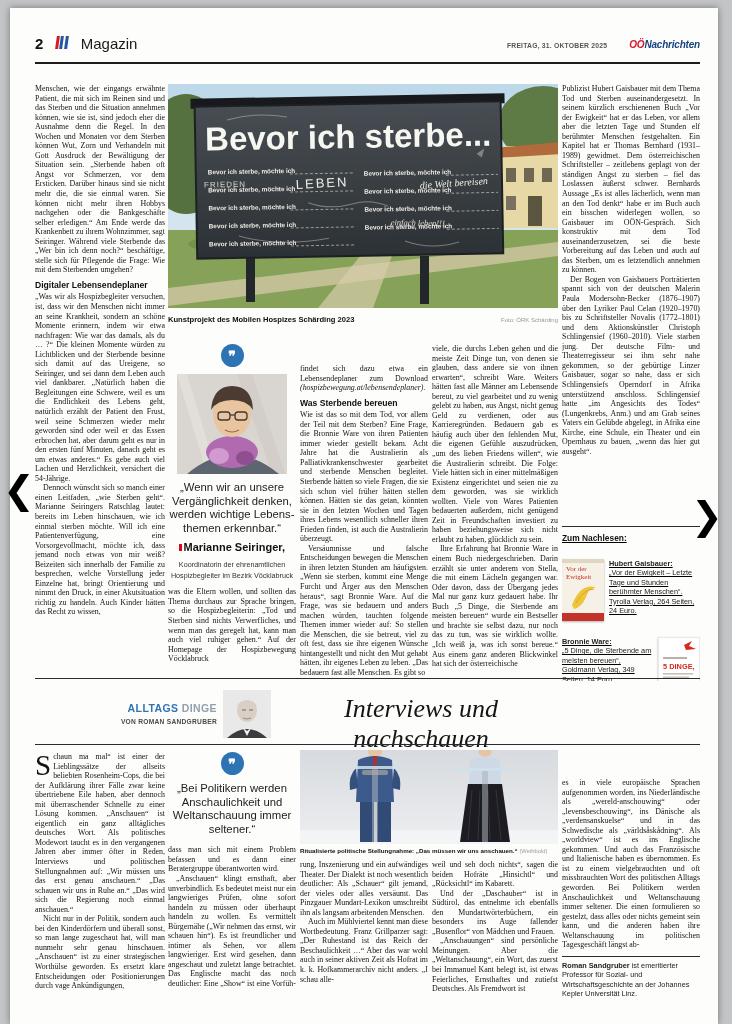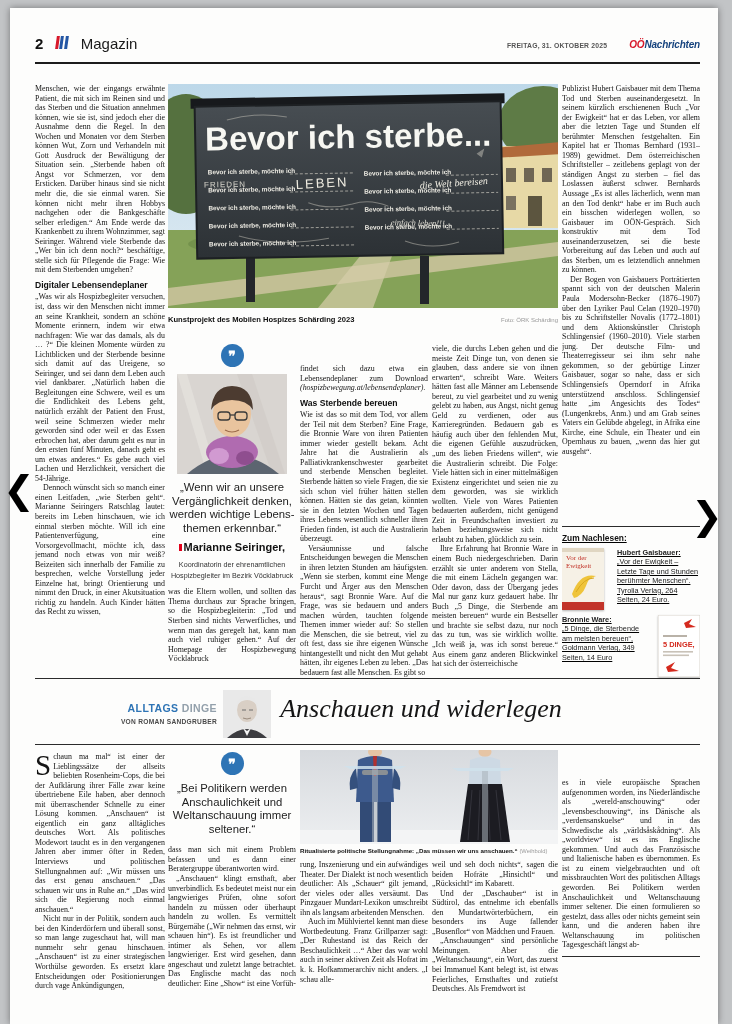--- a/index.html
+++ b/index.html
@@ -39,21 +39,21 @@
   .qwrap { text-align:center; font-family:"Liberation Sans",sans-serif; }
   .qicon { width:23px; height:23px; border-radius:50%; background:#2e74b5; color:#fff; margin:0 auto 7px;
            font-size:14px; line-height:25px; text-align:center; font-family:"Liberation Serif",serif; font-weight:bold; }
   .qtext { font-size:11.3px; line-height:13.6px; color:#222; }
   .qattr { margin-top:6px; font-size:11px; font-weight:bold; color:#111; }
   .redtick { display:inline-block; width:2.5px; height:7px; background:#e2001a; margin-right:2px; }
   .qrole { font-size:7.2px; line-height:11px; color:#333; font-weight:normal; margin-top:6px; }
 
   
   .bookhead { font-family:"Liberation Sans",sans-serif; font-weight:bold; font-size:8.4px; color:#111; }
-  .book { display:flex; gap:13px; margin-top:5px; font-family:"Liberation Sans",sans-serif;
+  .book { display:flex; gap:5px; margin-top:16px; font-family:"Liberation Sans",sans-serif;
           font-size:7.3px; line-height:9.4px; color:#222; }
   .book .au { font-weight:bold; }
   .cover { flex:0 0 auto; box-shadow:0 1px 2px rgba(0,0,0,.3); }
 
   
   .kick { position:absolute; left:25px; top:690px; width:182px; text-align:right; font-family:"Liberation Sans",sans-serif; }
   .kick .a { color:#2e74b5; font-weight:bold; font-size:10.5px; letter-spacing:.4px; }
   .kick .b { color:#93a0ab; font-weight:bold; font-size:10.5px; letter-spacing:.4px; }
   .kick .by { font-size:6.6px; font-weight:bold; color:#4a4a4a; letter-spacing:.3px; margin-top:2px; }
   .headline { position:absolute; left:266px; top:686px; width:290px; text-align:center; font-style:italic;
@@ -264,21 +264,21 @@
   </div>
   <svg class="abs" style="left:213px; top:682px;" width="48" height="48" viewBox="0 0 48 48">
     <rect width="48" height="48" fill="#e9e9e9"></rect>
     <path d="M4 48 Q24 30 44 48 Z" fill="#3c3c40"></path>
     <polygon points="20,38 24,46 28,38 24,41" fill="#f4f4f4"></polygon>
     <ellipse cx="24" cy="20" rx="10" ry="12" fill="#d9cfc5"></ellipse>
     <path d="M13 16 Q15 6 24 6 Q33 6 35 16 Q30 10 24 10 Q18 10 13 16 Z" fill="#e8e8e8"></path>
     <path d="M19 20 h4 M26 20 h4" stroke="#6d6d6d" stroke-width="1"></path>
     <path d="M20 28 Q24 30 28 28" stroke="#9a8b7d" stroke-width="1" fill="none"></path>
   </svg>
-  <div class="headline">Anschauen und widerlegen</div>
+  <div class="headline">Interviews und nachschauen</div>
   <div class="rule" style="left:25px; top:736px; width:665px;"></div>
 
   <div class="col bt" style="left:25px; top:744px; width:130px; height:264px;">
     <p><span class="dc">S</span><span>chaun ma mal“ ist einer der Lieblingssätze der allseits beliebten Rosenheim-Cops, die bei der Aufklärung ihrer Fälle zwar keine übertriebene Eile haben, aber dennoch mit überraschender Schnelle zu einer Lösung kommen. „Anschauen“ ist eigentlich ein ganz alltägliches deutsches Wort. Als politisches Modewort taucht es in den vergangenen Jahren aber immer öfter in Reden, Interviews und politischen Stellungnahmen auf: „Wir müssen uns das erst genau anschauen.“ „Das schauen wir uns in Ruhe an.“ „Das wird sich die Regierung noch einmal anschauen.“</span></p>
     <p class="ind">Nicht nur in der Politik, sondern auch bei den Kinderdörfern und überall sonst, so man lange zugeschaut hat, will man nunmehr sehr genau hinschauen. „Anschauen“ ist zu einer strategischen Worthülse geworden. Es ersetzt klare Entscheidungen oder Positionierungen durch vage Ankündigungen,</p>
   </div>
 
   <div class="col" style="left:158px; top:744px; width:128px; height:264px;">
     <div class="qwrap">
       <div class="qicon">❞</div>
@@ -340,17 +340,20 @@
 
   <div class="col bt" style="left:290px; top:852px; width:128px; height:156px;">
     <p>rung, Inszenierung und ein aufwändiges Theater. Der Dialekt ist noch wesentlich deutlicher: Als „Schauer“ gilt jemand, der vieles oder alles versäumt. Das Pinzgauer Mundart-Lexikon umschreibt ihn als langsam arbeitenden Menschen.</p>
     <p class="ind">Auch im Mühlviertel kennt man diese Wortbedeutung. Franz Grillparzer sagt: „Der Ruhestand ist das Reich der Beschaulichkeit …“ Aber das war wohl auch in seiner aktiven Zeit als Hofrat im k. k. Hofkammerarchiv nicht anders. „I schau alle-</p>
   </div>
 
   <div class="col bt" style="left:552px; top:744px; width:138px; height:200px;margin-top:26px;">
     <p>es in viele europäische Sprachen aufgenommen worden, ins Niederländische als „wereld-anschouwing“ oder „levensbeschouwing“, ins Dänische als „verdensanskuelse“ und in das Schwedische als „världsåskådning“. Als „worldview“ ist es ins Englische gekommen. Und auch das Französische und Italienische haben es übernommen. Es ist zu einem vielgebrauchten und oft missbrauchten Wort des politischen Alltags geworden. Bei Politikern werden Anschaulichkeit und Weltanschauung immer seltener. Die einen formulieren so gestelzt, dass alles oder nichts gemeint sein kann, und die anderen haben ihre Weltanschauung im politischen Tagesgeschäft längst ab-</p>
   </div>
   <div class="rule" style="left:552px; top:948px; width:138px;"></div>
+  <div class="col bio" style="left:552px; top:953px; width:138px; height:50px;">
+    <b>Roman Sandgruber</b><span> ist emeritierter Professor für Sozial- und Wirtschaftsgeschichte an der Johannes Kepler Universität Linz.</span>
+  </div>
 
 </div>
 
 <div class="nav nav-prev">❮</div>
 <div class="nav nav-next">❯</div>
 
 </body></html>

